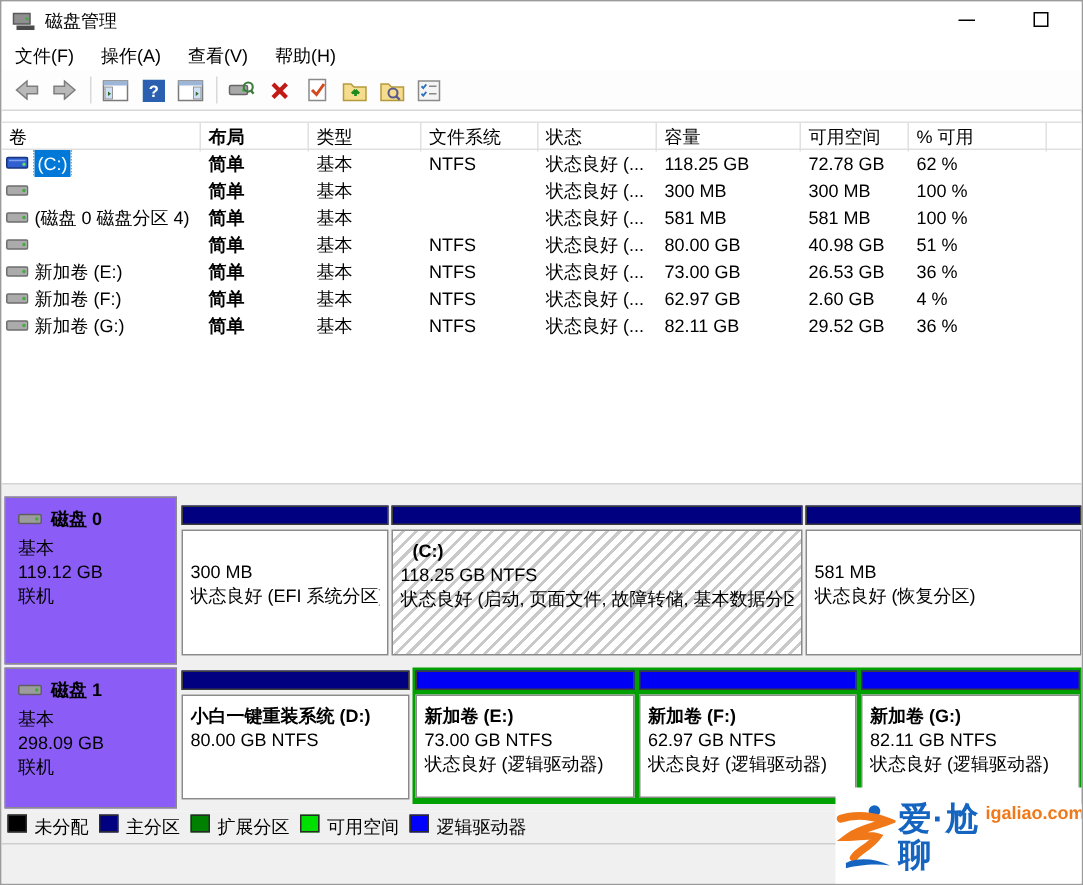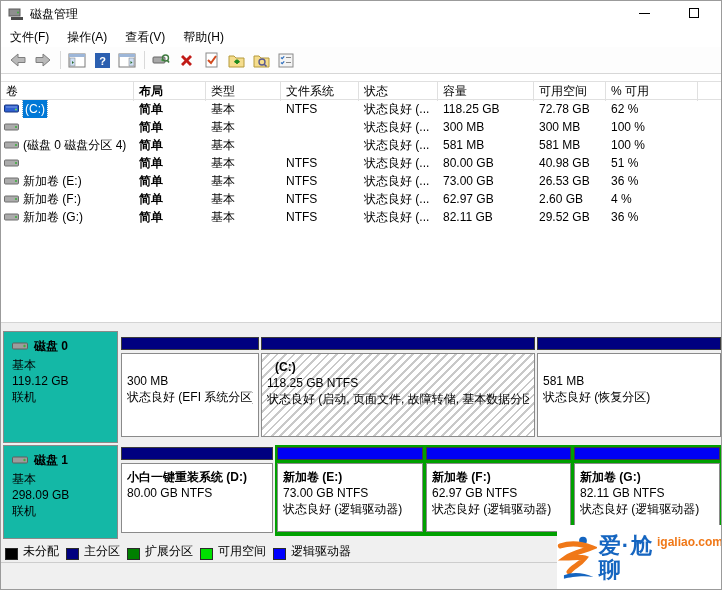--- a/index.html
+++ b/index.html
@@ -38,34 +38,34 @@
   .vol-cell { display:flex; align-items:center; gap:4px; padding-left:3px; }
   .vol-label.sel { background:#0078d7; color:#fff; outline:1px dotted #7aa7c7; padding:0 2px; }
   .drive-ic { flex:0 0 auto; }
   
   .splitter { position:absolute; top:321px; left:0; width:722px; height:4px; background:#f0f0f0; border-top:1px solid #d4d4d4; }
   
   .graph-pane { position:absolute; top:325px; left:0; width:722px; height:215px; background:#f0f0f0; }
   .disk-band { position:absolute; left:2px; width:718px; }
   .band0 { top:5px; height:112px; }
   .band1 { top:119px; height:94px; }
-  .disk-info { position:absolute; left:0; top:0; width:115px; height:100%; border:1px solid #8a8a8a; background:#14b8a6; padding:6px 0 0 8px; }
+  .disk-info { position:absolute; left:0; top:0; width:115px; height:100%; border:1px solid #8a8a8a; background:#8b5cf6; padding:6px 0 0 8px; }
   .disk-info .dname { font-weight:bold; display:flex; align-items:center; gap:6px; margin-bottom:3px; }
   .disk-info div { line-height:16px; }
   .part { position:absolute; }
   .part-color { height:13px; border:1px solid #3c3c3c; }
   .part-body { margin-top:3px; border:1px solid #8a8a8a; background:#fff; padding:5px 5px 0 5px; overflow:hidden; }
   .part-body div { line-height:16px; white-space:nowrap; overflow:hidden; }
   .pname { font-weight:bold; }
   .hatch { background:repeating-linear-gradient(135deg,#ffffff 0px,#ffffff 4px,#c9c9c9 4px,#c9c9c9 6px); }
   .ext-wrap { position:absolute; top:0; height:91px; padding:2px; display:flex; gap:3px; overflow:hidden; }
   .ext-part { position:relative; flex:0 0 auto; }
   
   .legend { position:absolute; top:540px; left:0; width:722px; height:21px; background:#f0f0f0; display:flex; align-items:center; padding-left:4px; gap:7px; }
-  .leg-item { display:flex; align-items:flex-end; gap:5px; }
+  .leg-item { display:flex; align-items:flex-start; gap:5px; }
   .leg-sq { width:13px; height:12px; border:1px solid #2a2a2a; }
   
   .statusbar { position:absolute; top:561px; left:0; width:722px; height:28px; background:#f0f0f0; border-top:1px solid #cdcdcd; }
   
   .watermark { position:absolute; left:556px; top:524px; width:166px; height:65px; background:#fff; display:flex; align-items:center; z-index:50; }
   .wm-text { display:flex; margin-left:2px; }
   .wm-title { color:#1565c0; font-weight:bold; font-size:22px; line-height:24px; letter-spacing:1px; }
   .wm-url { color:#f07818; font-weight:bold; font-size:12px; line-height:17px; }
 </style>
 </head>

